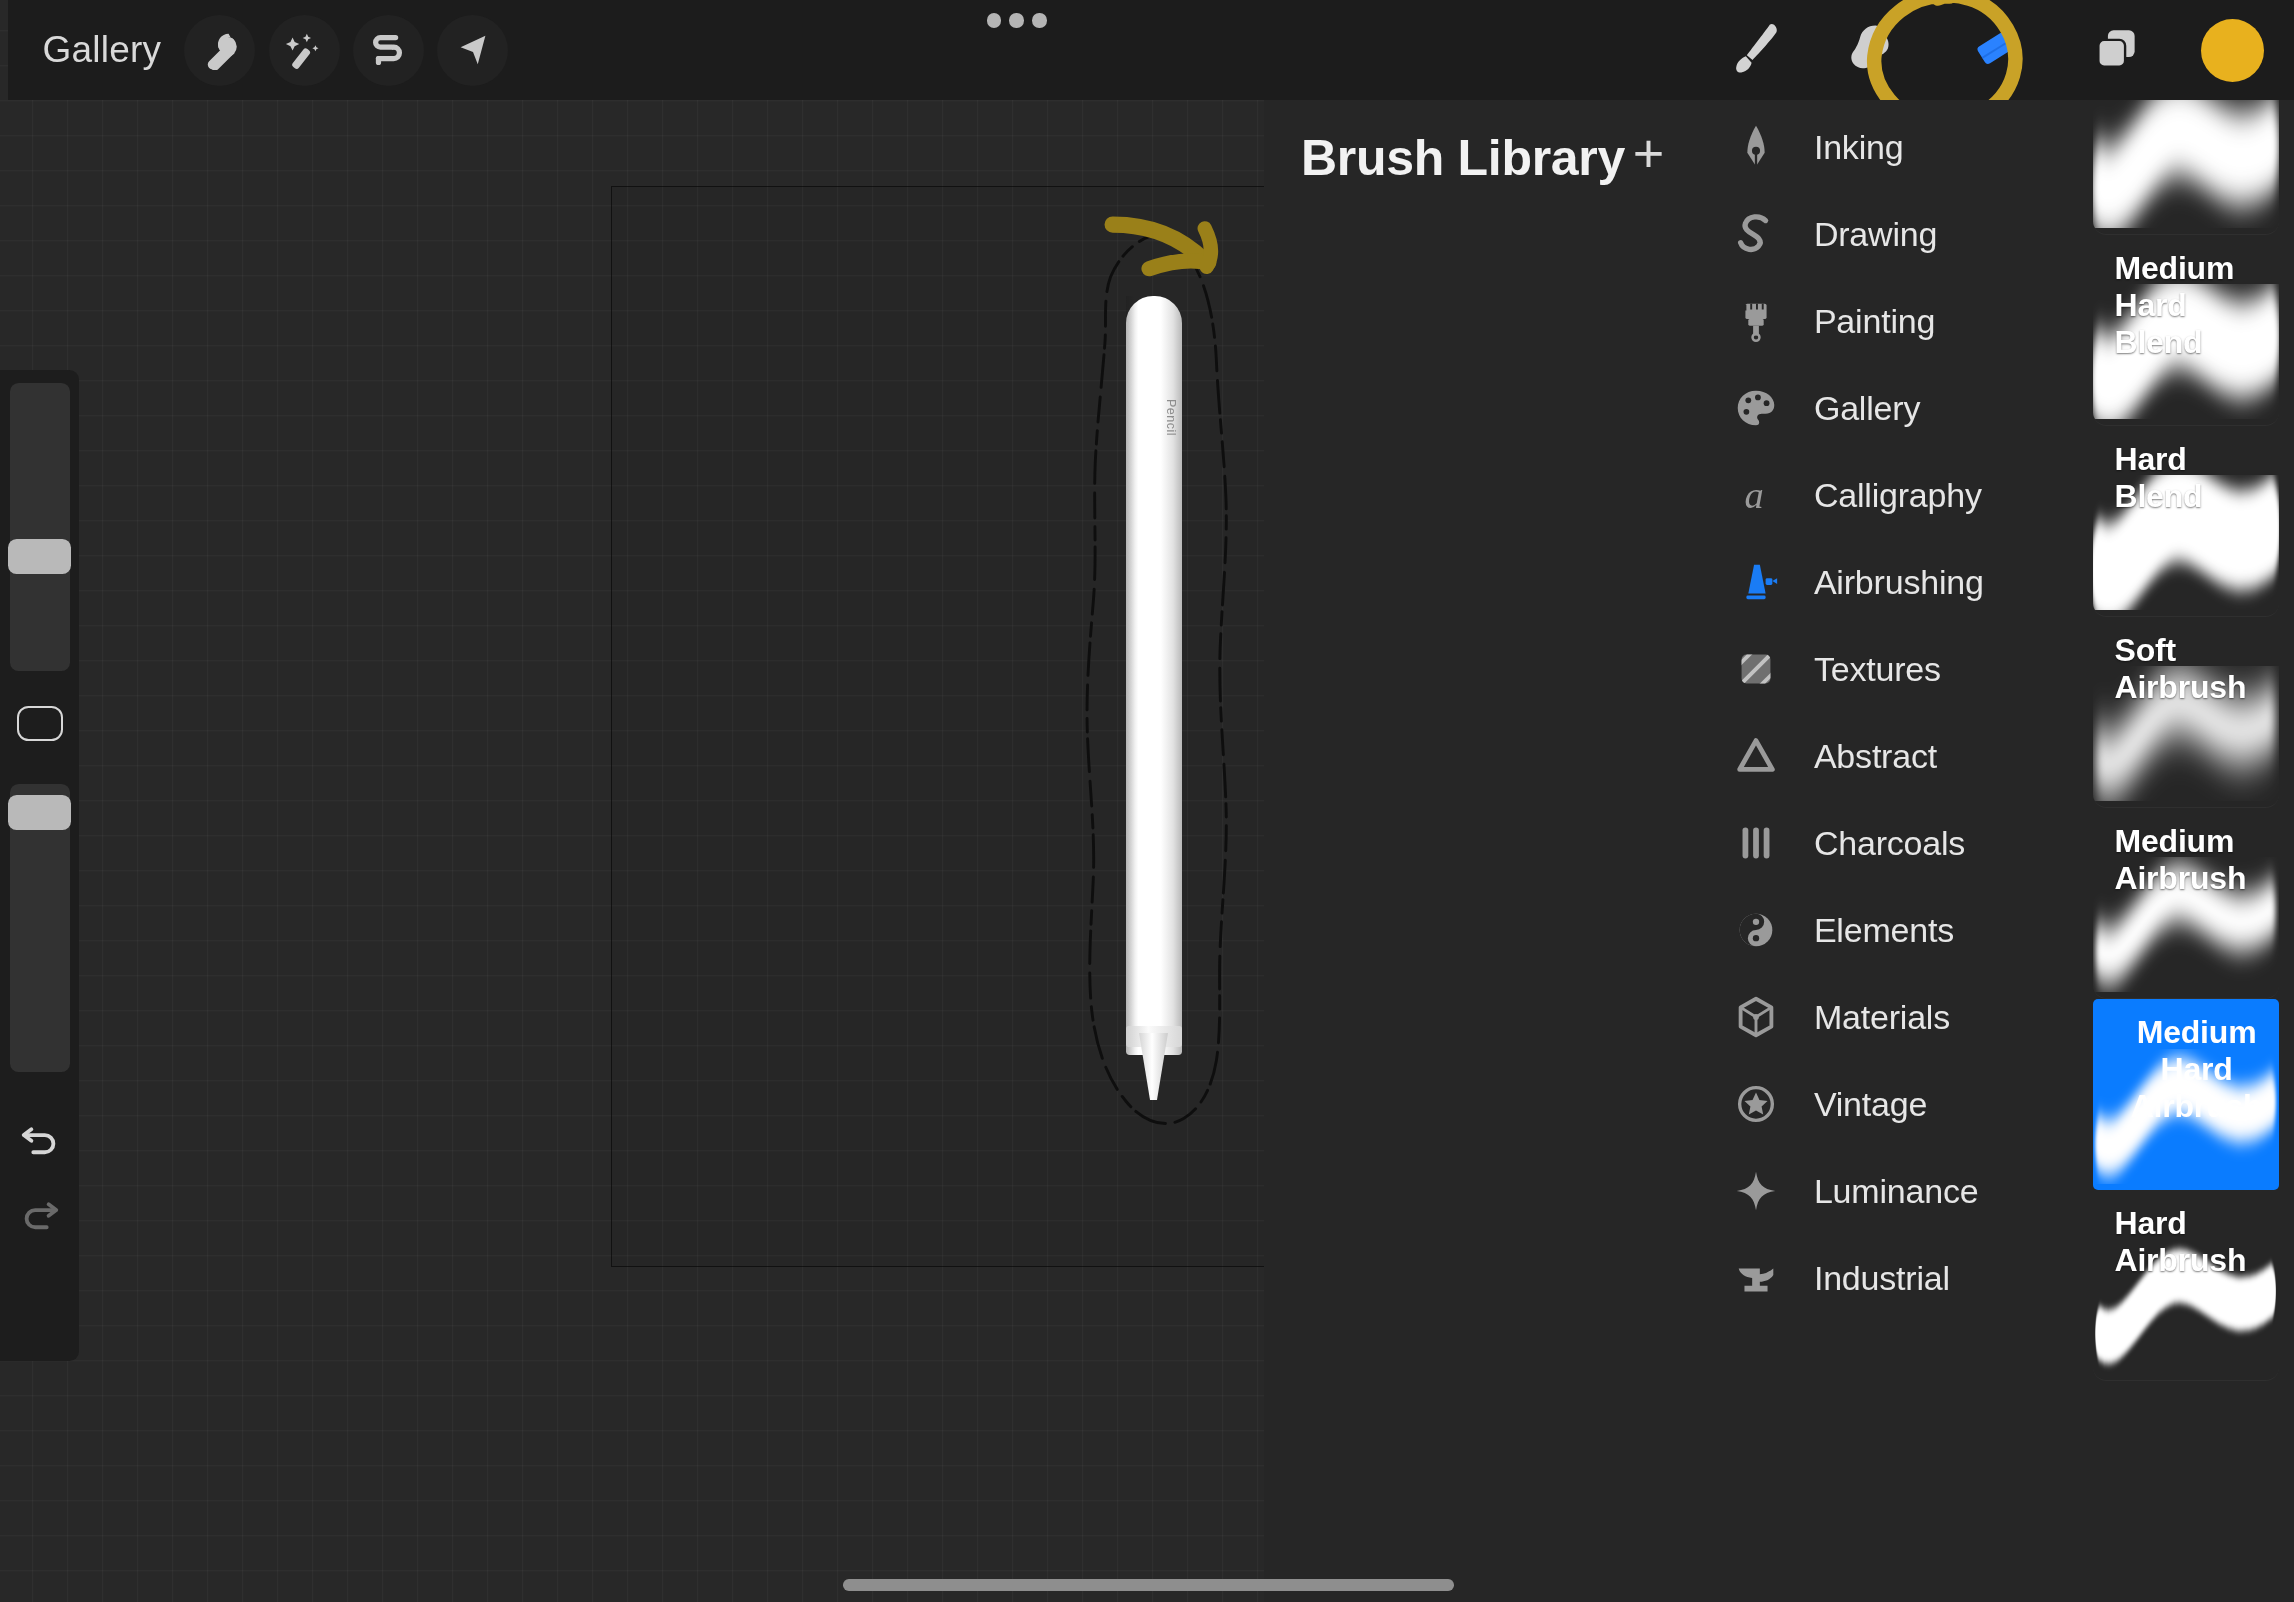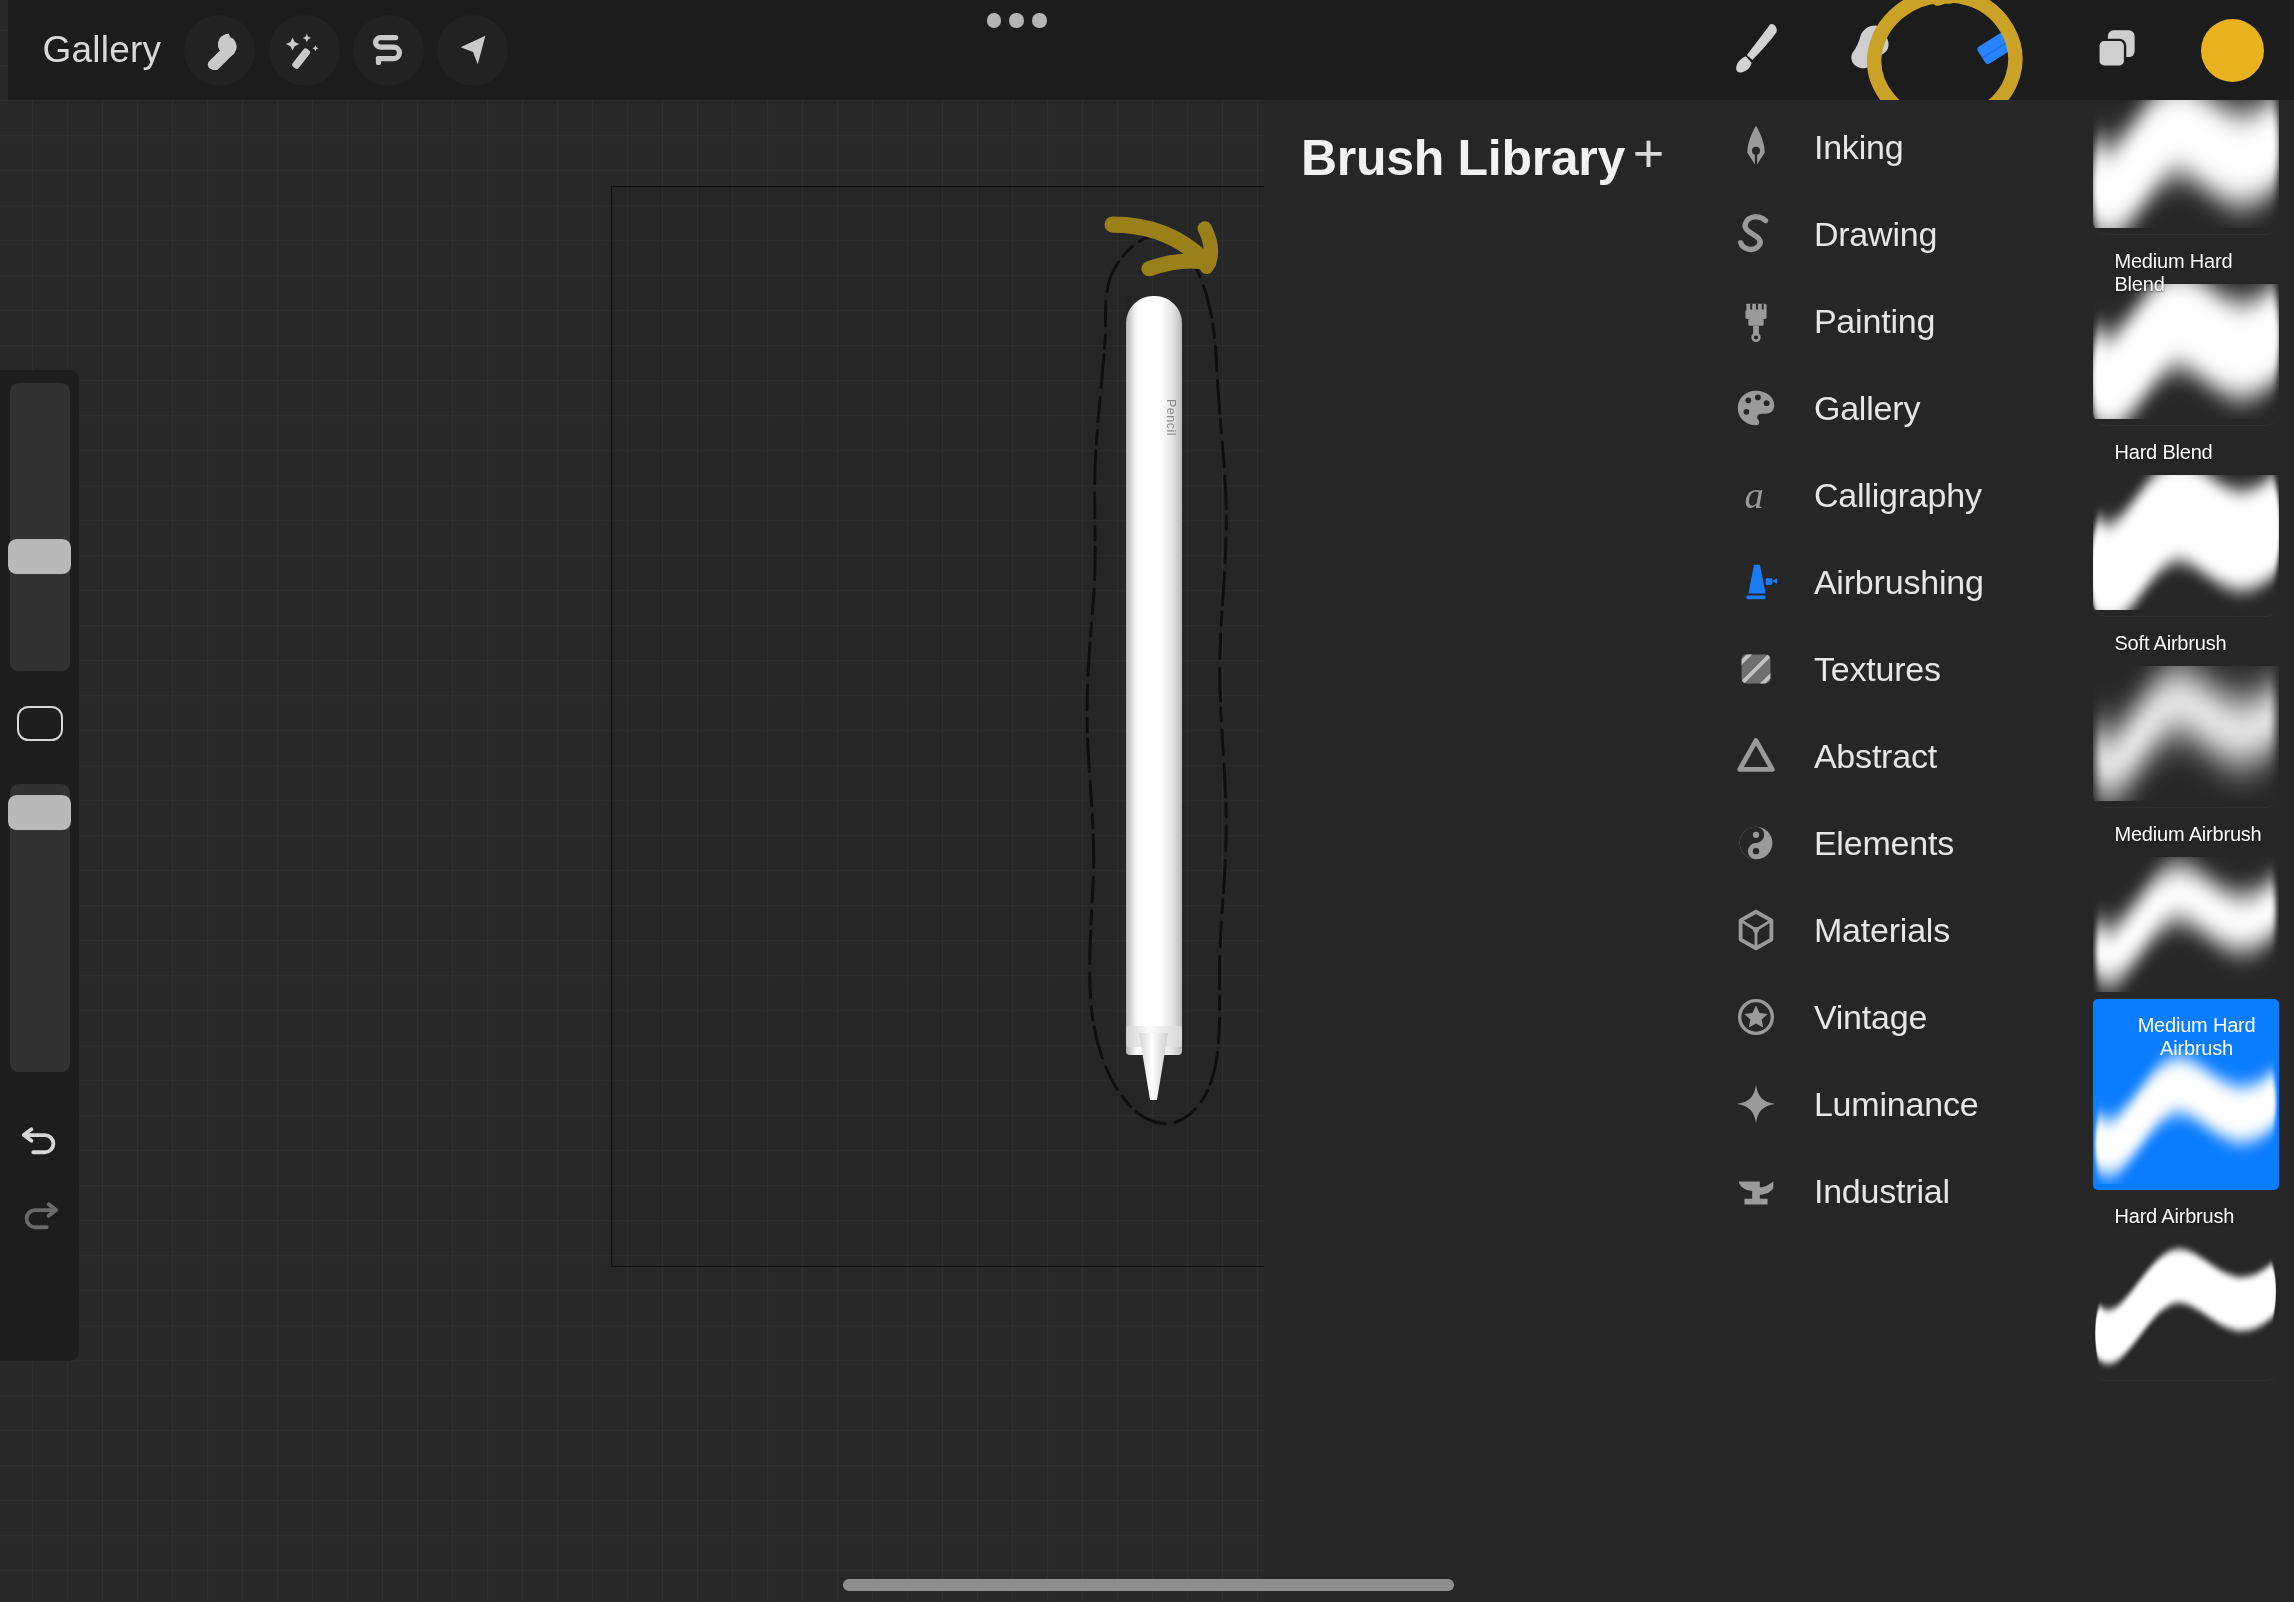--- a/index.html
+++ b/index.html
@@ -145,21 +145,21 @@
   #brush-list {
     flex:1; padding:0 15.4px 0 9.6px; overflow:hidden; position:relative;
   }
   .brush-row {
     position:relative; height:191px; border-radius:13.4px; overflow:hidden;
     border-bottom:1px solid #2f2f2f; cursor:pointer;
   }
   .brush-row.selected { background:#0a7cff; border-bottom:none; border-radius:5px;text-align:center; }
   .brush-name {
     position:absolute; left:21px; top:15.4px; z-index:3;
-    color:#ffffff; font-size:20px; font-weight:normal; letter-spacing:-0.2px;
+    color:#ffffff; font-size:32px; font-weight:bold; letter-spacing:-0.2px;
     text-shadow:0 1px 1.9px rgba(0,0,0,.5);
   }
   .brush-row.selected .brush-name { text-shadow:none; }
   .stroke { position:absolute; left:0; right:0; bottom:5.8px; height:144px; z-index:1; }
   .stroke svg { display:block; width:100%; height:100%; }
 
   
   #home-indicator {
     position:absolute; left:843px; top:1579px; width:611px; height:11.5px;
     background:#8e8e8e; border-radius:5.8px;
@@ -428,20 +428,30 @@
             <span class="cat-icon">
               <svg width="50" height="50" viewBox="0 0 52 52">
                 <path d="M26,10 L43,40 L9,40 z" fill="none" stroke="#9a9a9a" stroke-width="5" stroke-linejoin="round"></path>
               </svg>
             </span>
             <span class="cat-label">Abstract</span>
           </div>
           <div class="cat-item">
             <span class="cat-icon">
               <svg width="50" height="50" viewBox="0 0 52 52">
+                <rect x="12" y="10" width="6" height="32" rx="3" fill="#9a9a9a"></rect>
+                <rect x="23" y="10" width="6" height="32" rx="3" fill="#9a9a9a"></rect>
+                <rect x="34" y="10" width="6" height="32" rx="3" fill="#9a9a9a"></rect>
+              </svg>
+            </span>
+            <span class="cat-label">Charcoals</span>
+          </div>
+          <div class="cat-item">
+            <span class="cat-icon">
+              <svg width="50" height="50" viewBox="0 0 52 52">
                 <circle cx="26" cy="26" r="17" fill="#9a9a9a"></circle>
                 <path d="M26,9 a8.5,8.5 0 0 1 0,17 a8.5,8.5 0 0 0 0,17 a17,17 0 0 1 0,-34 z" fill="#262626"></path>
                 <circle cx="26" cy="17.5" r="3.3" fill="#9a9a9a"></circle>
                 <circle cx="26" cy="34.5" r="3.3" fill="#262626"></circle>
               </svg>
             </span>
             <span class="cat-label">Elements</span>
           </div>
           <div class="cat-item">
             <span class="cat-icon">

